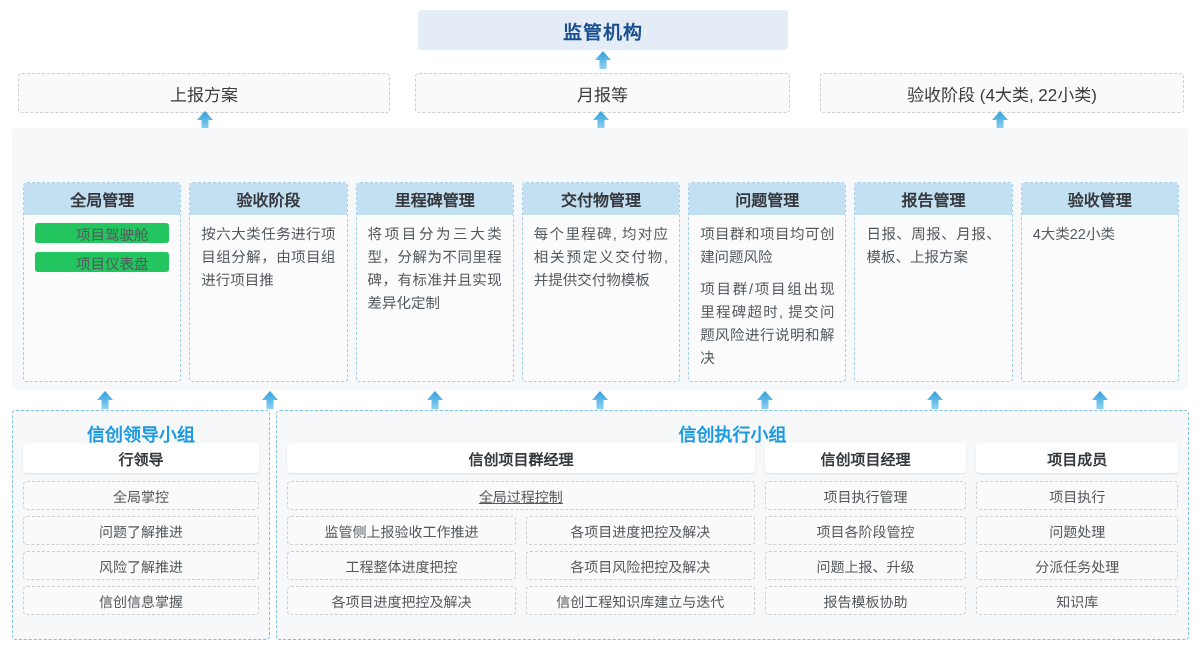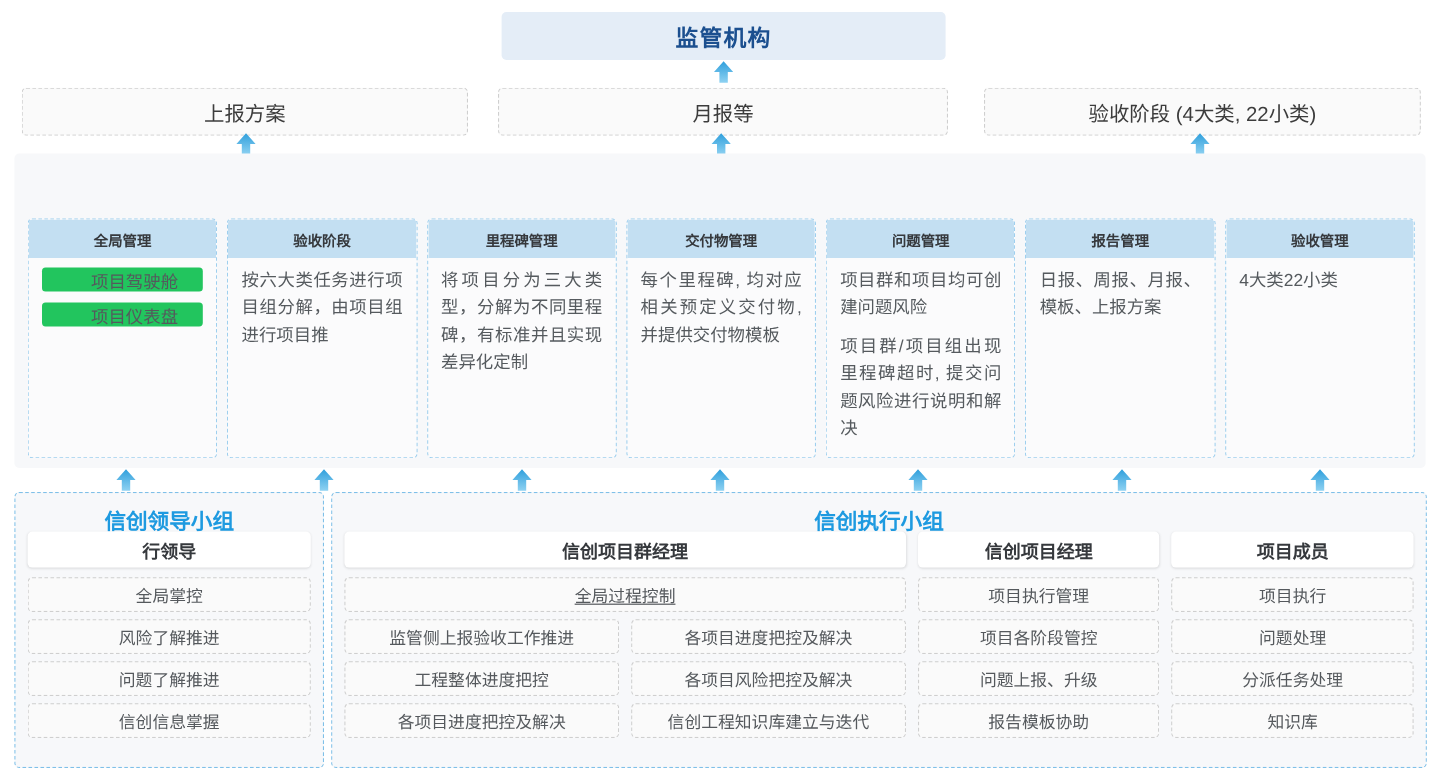--- a/index.html
+++ b/index.html
@@ -117,21 +117,21 @@
     flex-direction: column;
     overflow: hidden;
     min-width: 0;
   }
   .card-head {
     background: #c3dff2;
     height: 32px;
     display: flex;
     align-items: center;
     justify-content: center;
-    font-size: 12px;
+    font-size: 16px;
     font-weight: bold;
     color: #36393d;
     flex: 0 0 auto;
   }
   .card-body {
     flex: 1 1 auto;
     padding: 8px 11px 6px 11px;
     display: flex;
     flex-direction: column;
     gap: 9px;
@@ -367,22 +367,22 @@
 
   <div class="teams">
 
     <div class="team leader">
       <div class="team-title">信创领导小组</div>
       <div class="team-cols">
         <div class="tcol">
           <div class="tcol-head">行领导</div>
           <div class="tcol-items">
             <div class="titem">全局掌控</div>
+            <div class="titem">问题了解推进</div>
             <div class="titem">风险了解推进</div>
-            <div class="titem">问题了解推进</div>
             <div class="titem">信创信息掌握</div>
           </div>
         </div>
       </div>
     </div>
 
     <div class="team exec">
       <div class="team-title">信创执行小组</div>
       <div class="team-cols">
 

